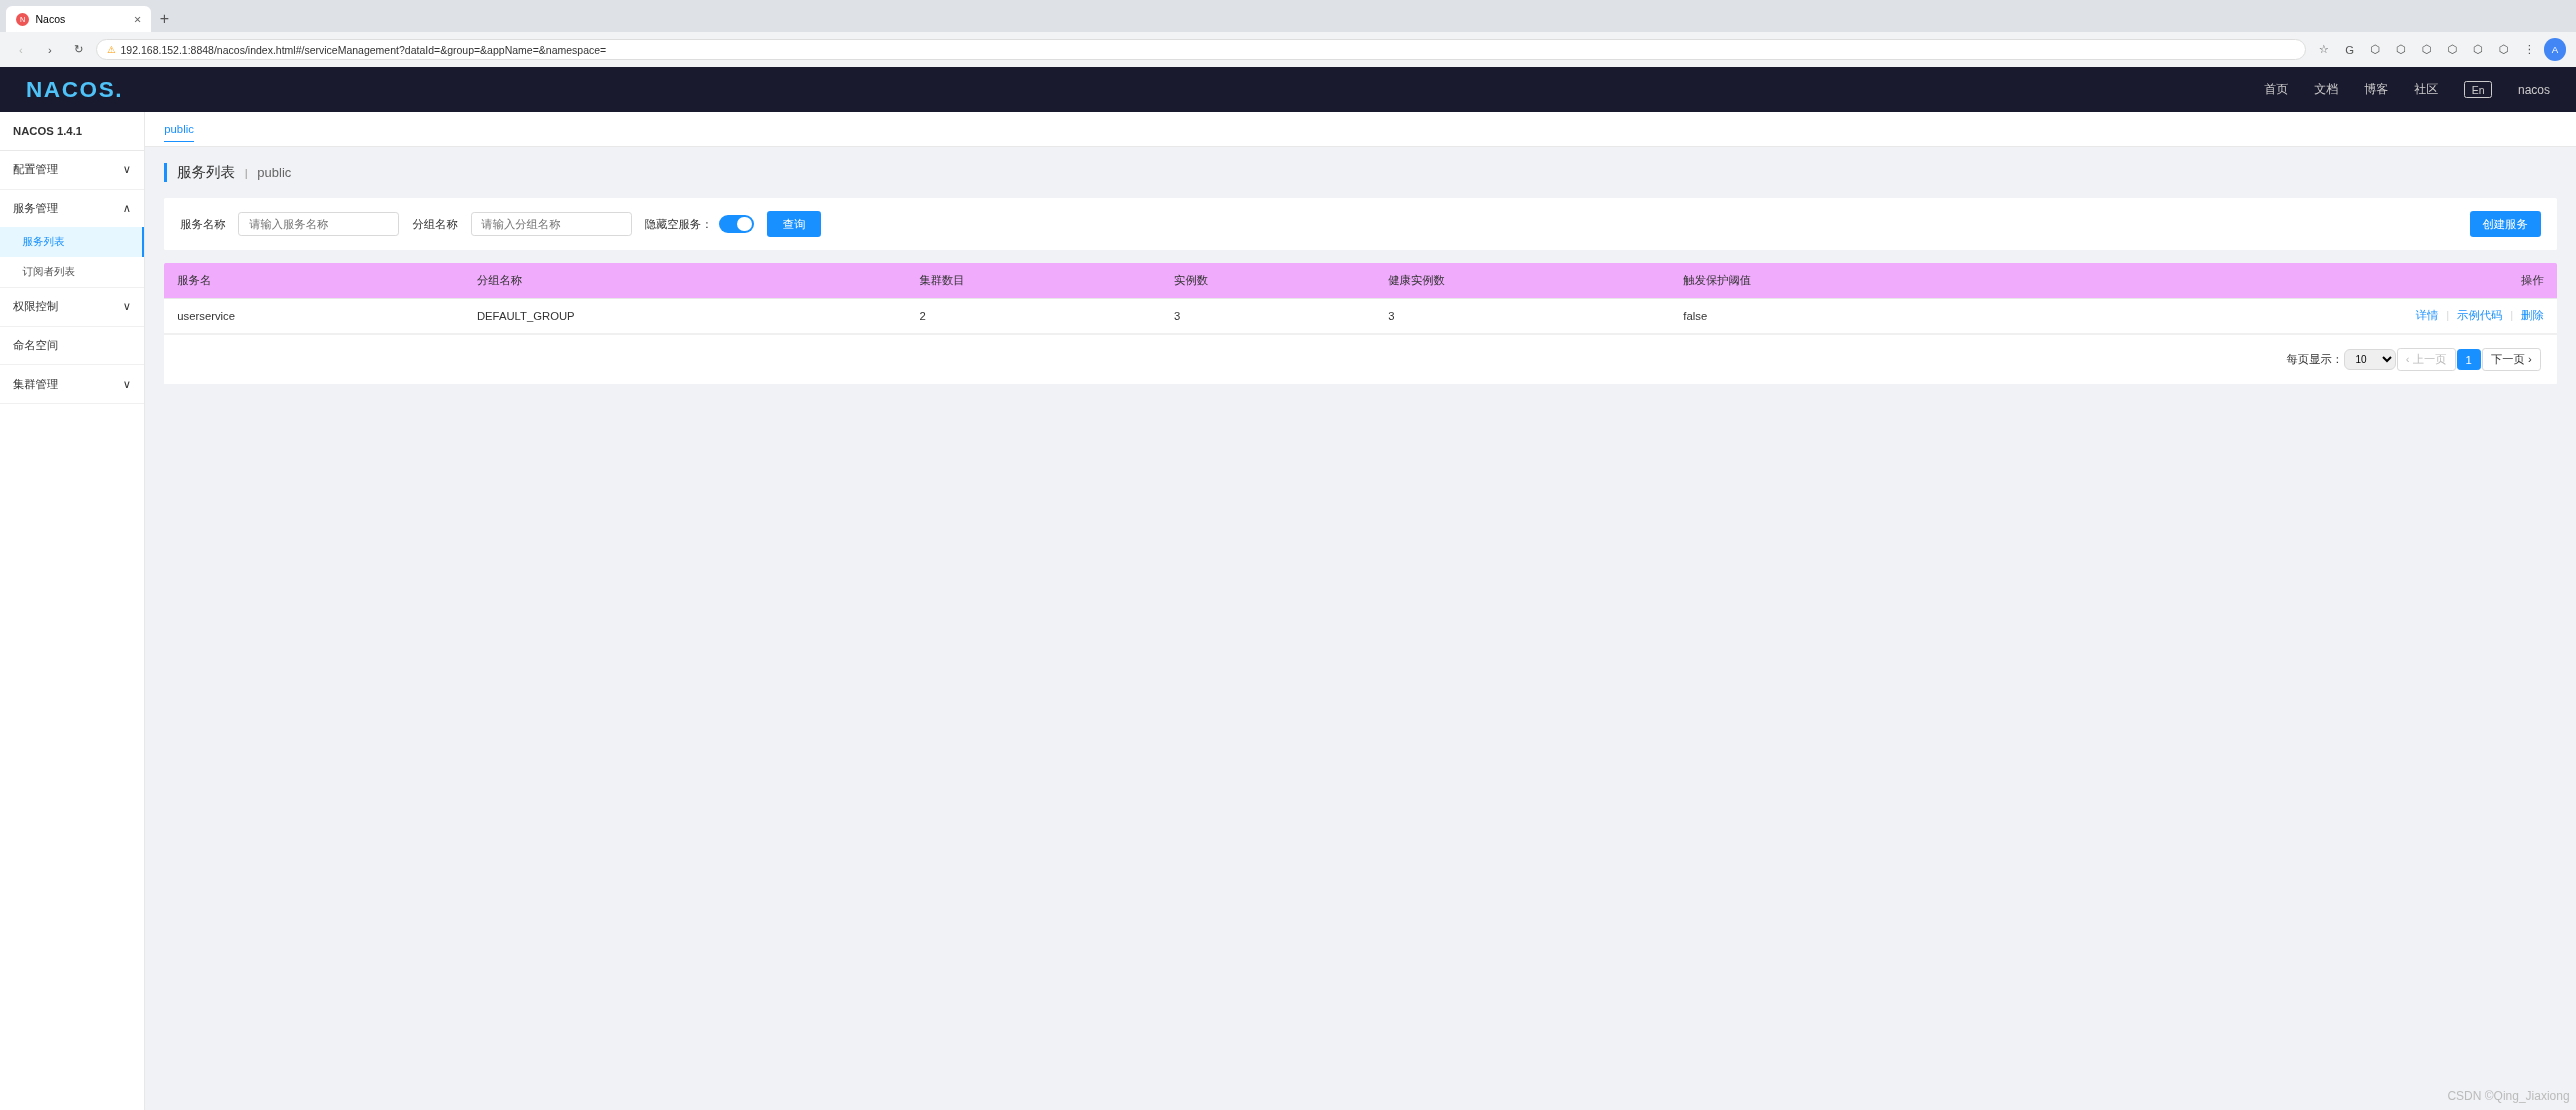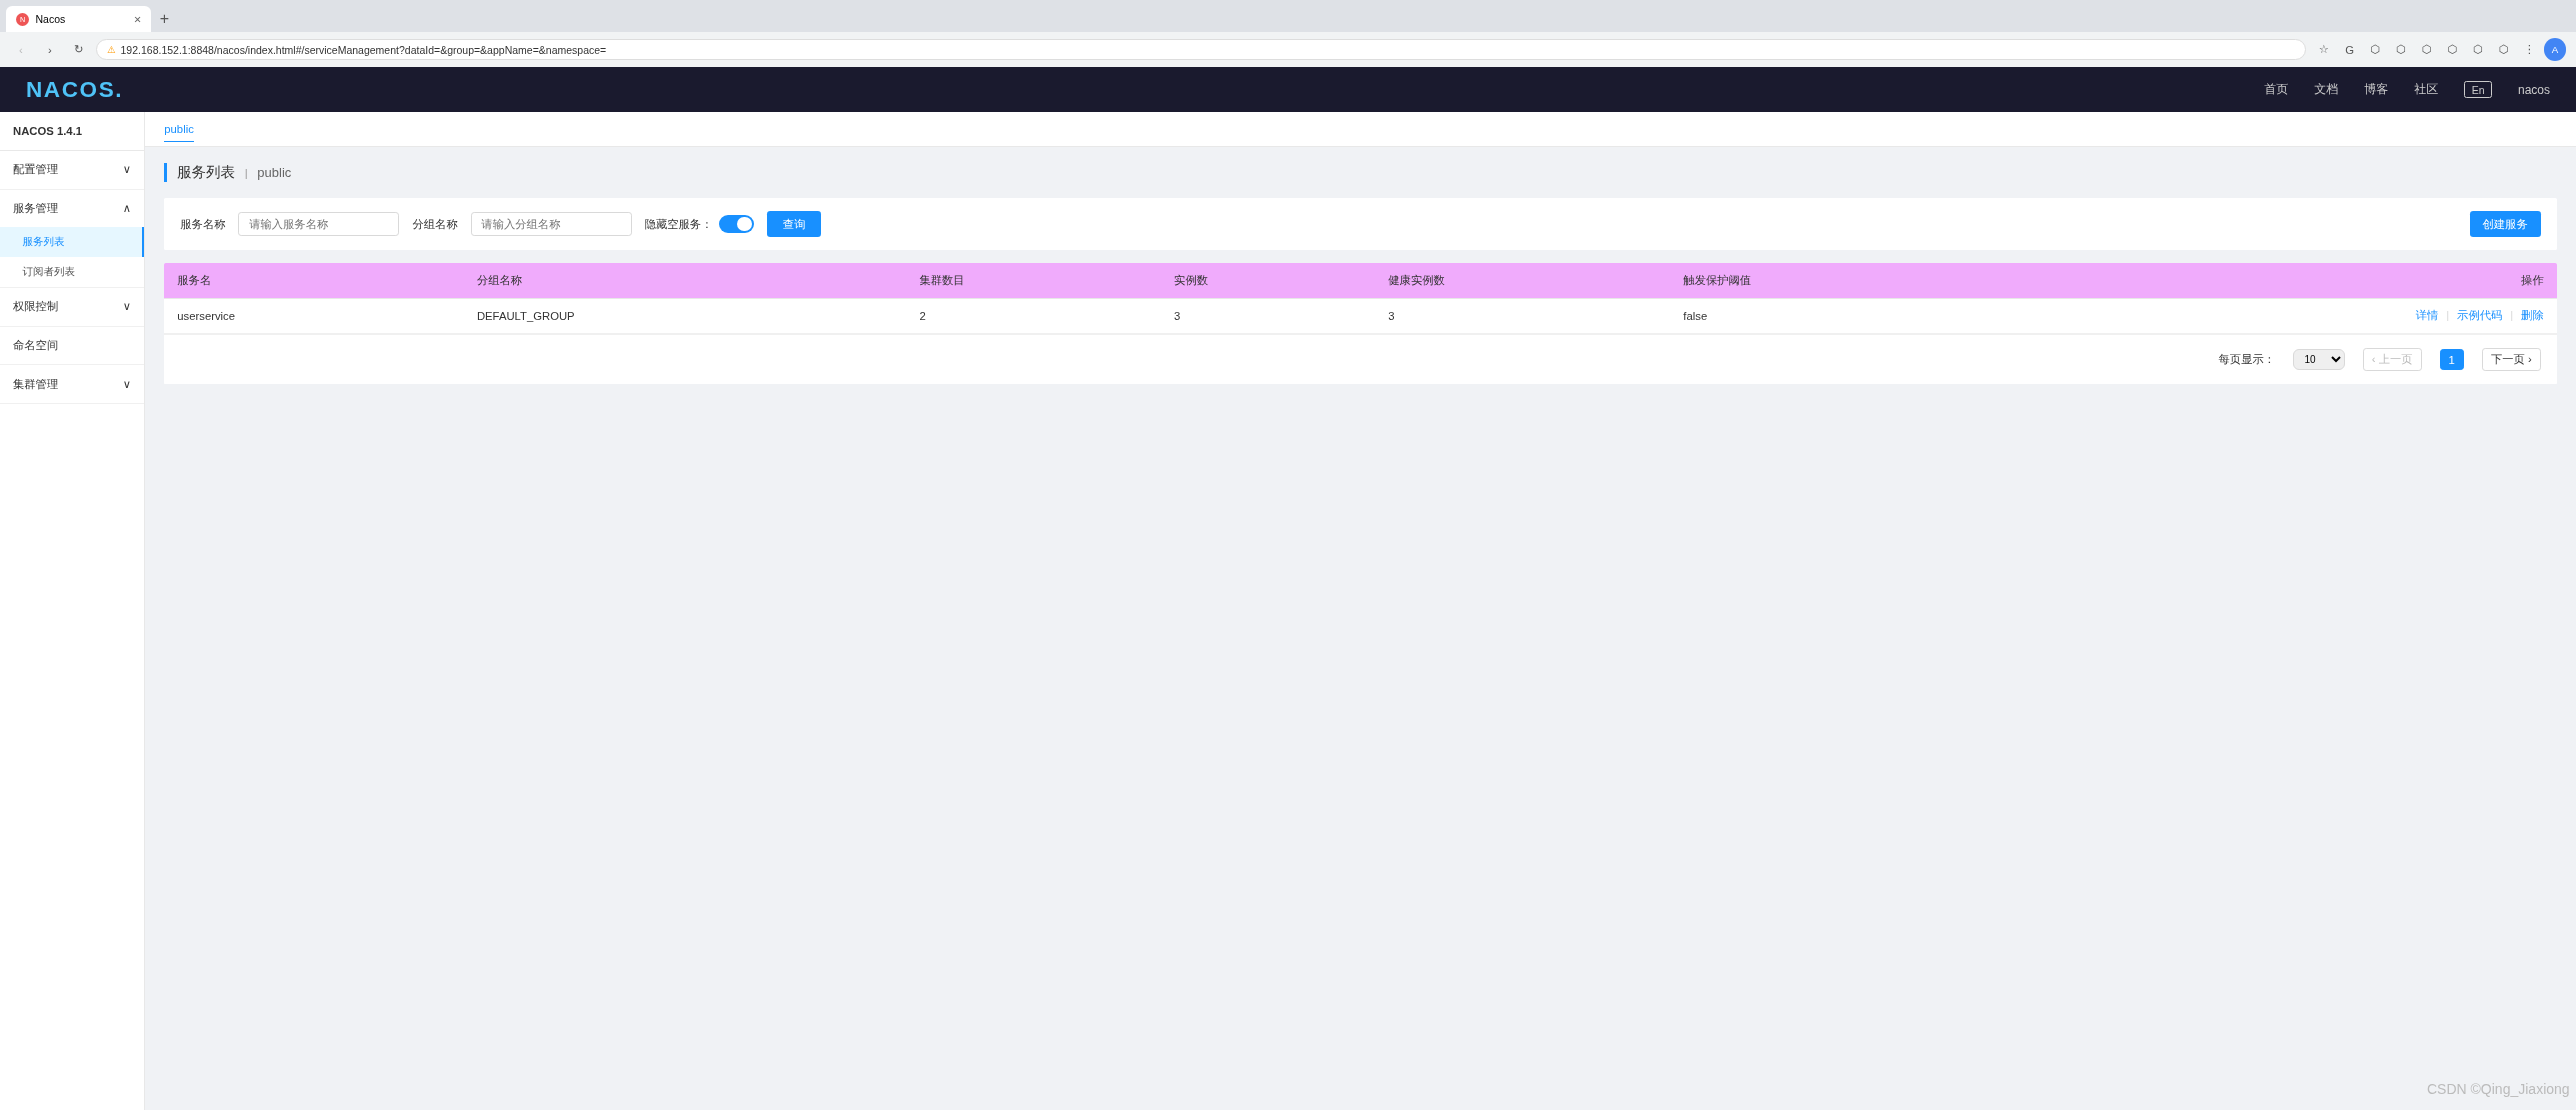--- a/index.html
+++ b/index.html
@@ -67,29 +67,29 @@
     .table-container { background: #fff; border-radius: 1.6px; overflow: hidden; }
     table { width: 100%; border-collapse: collapse; }
     thead tr { background: #f0abfc; }
     th { padding: 9.7px 13px; text-align: left; font-size: 11.3px; color: #333; font-weight: 500; border-bottom: 0.8px solid #e8e8e8; }
     td { padding: 9.7px 13px; font-size: 11.3px; color: #333; border-bottom: 0.8px solid #f0f0f0; }
     .action-link { color: #1890ff; cursor: pointer; font-size: 11.3px; }
     .action-sep { color: #d9d9d9; margin: 0 4.8px; }
     .action-delete { color: #1890ff; cursor: pointer; font-size: 11.3px; }
 
     
-    .pagination { display: flex; align-items: center; justify-content: flex-end; padding: 13px 16px; background: #fff; border-top: 0.8px solid #f0f0f0; gap: 18px; }
+    .pagination { display: flex; align-items: center; justify-content: flex-end; padding: 13px 16px; background: #fff; border-top: 0.8px solid #f0f0f0; gap: 1px; }
     .page-size-label { font-size: 11.3px; color: #333; }
     .page-size-select { border: 0.8px solid #d9d9d9; border-radius: 6px; padding: 3.2px 6.4px; font-size: 10px; cursor: pointer; outline: none; }
     .page-btn { border: 0.8px solid #d9d9d9; border-radius: 3.2px; padding: 3.2px 8px; font-size: 11.3px; cursor: pointer; background: #fff; color: #333; }
     .page-btn.active { background: #1890ff; color: #fff; border-color: #1890ff; }
     .page-btn.disabled { color: #bbb; cursor: default; border-color: #d9d9d9; }
 
     
-    .footer-watermark { position: fixed; bottom: 13px; right: 6.4px; font-size: 14px; color: #bbb; }
+    .footer-watermark { position: fixed; bottom: 7px; right: 6.4px; font-size: 12px; color: #bbb; }
   </style>
 </head>
 <body>
 
 <div class="browser-chrome">
   <div class="browser-tabs">
     <div class="browser-tab">
       <div class="tab-icon">N</div>
       <span>Nacos</span>
       <span class="tab-close">✕</span>

